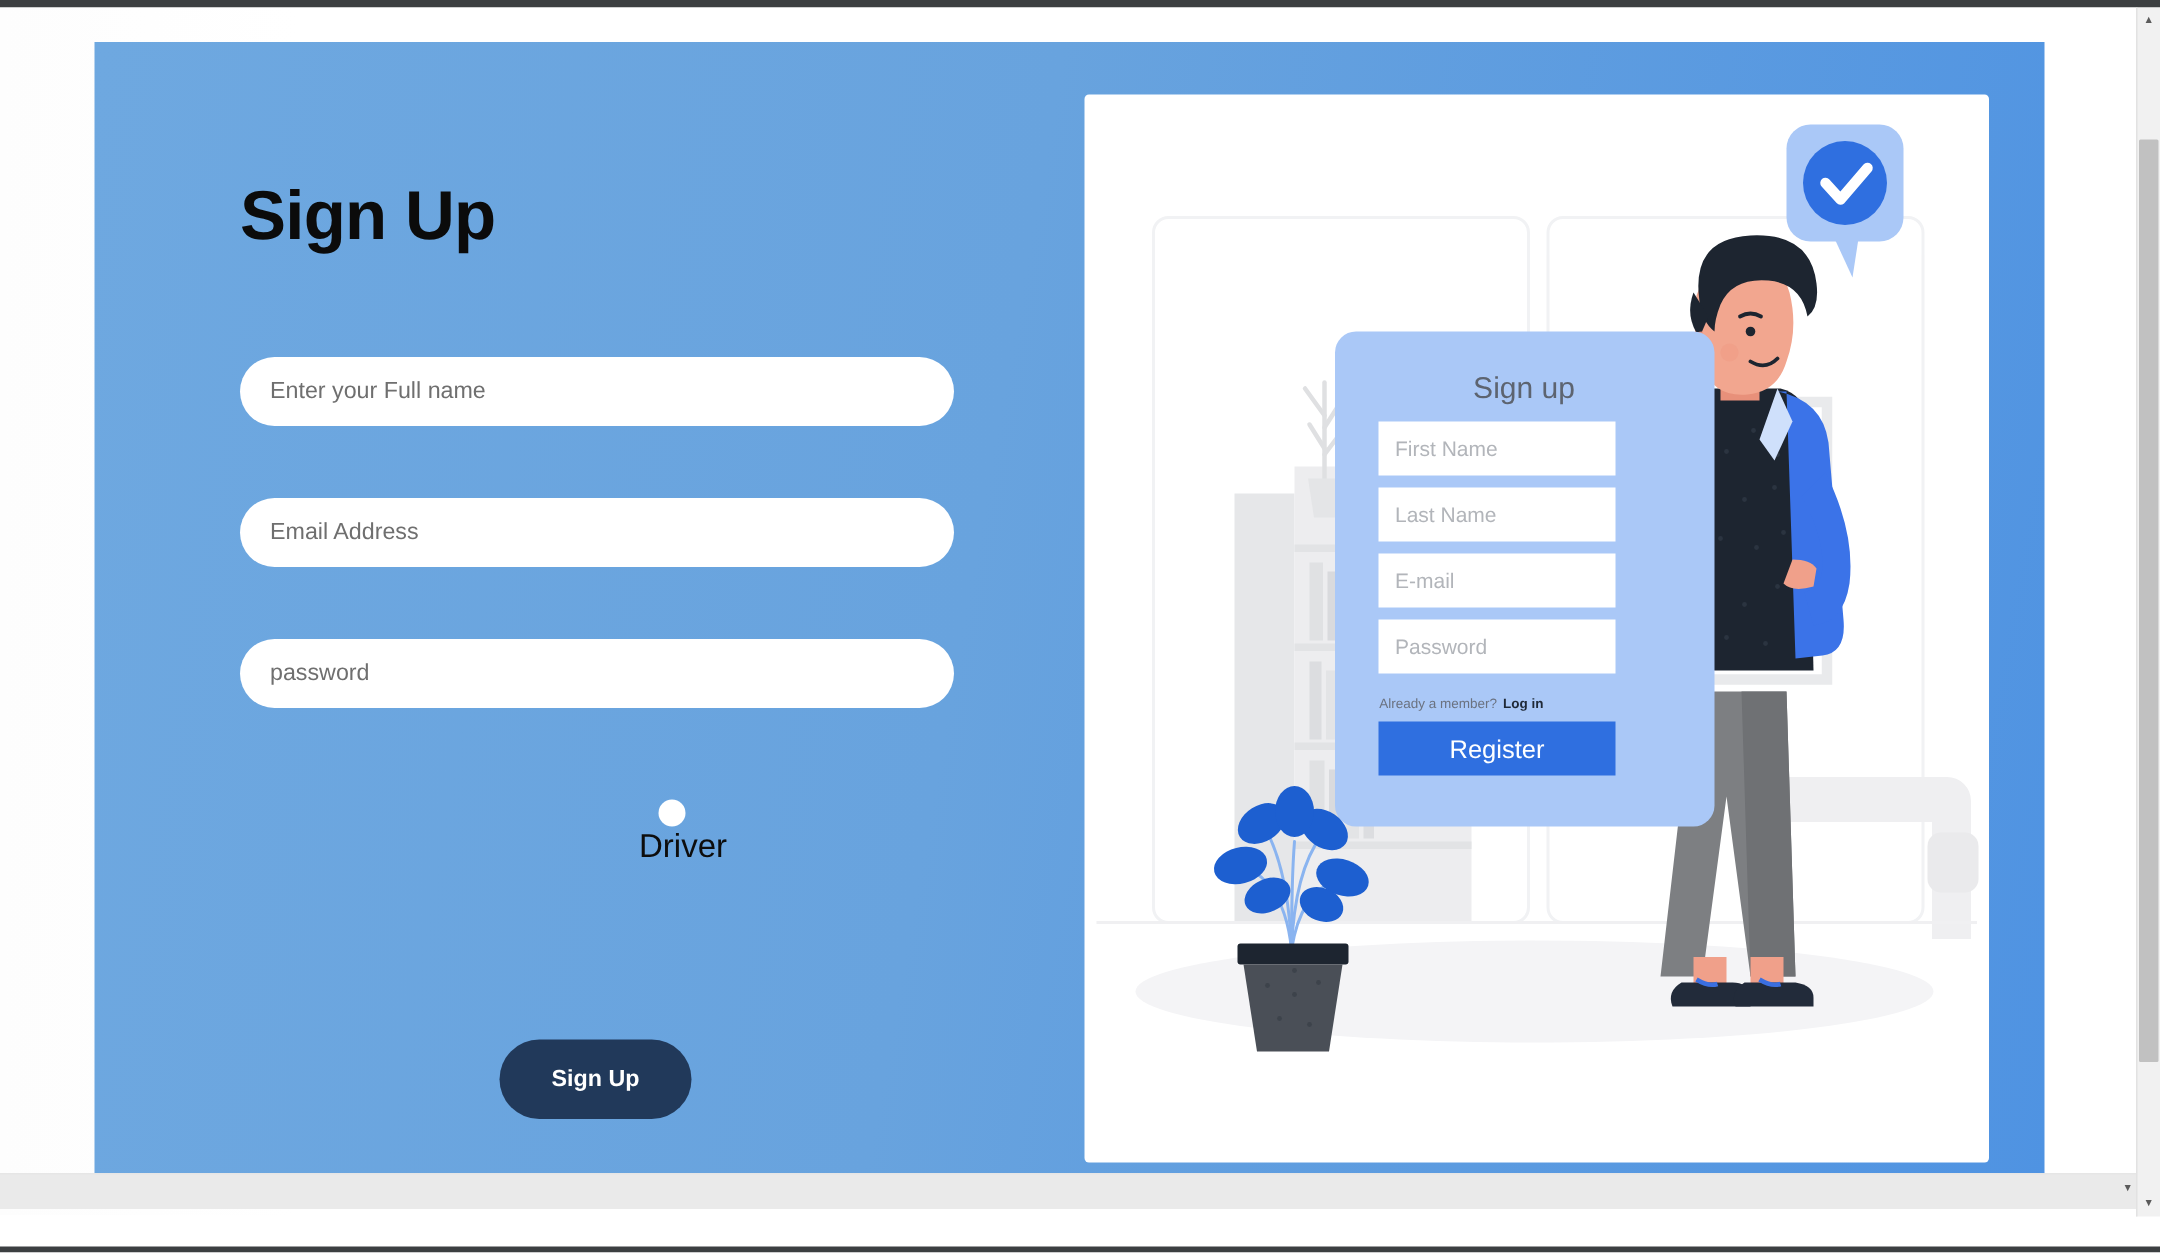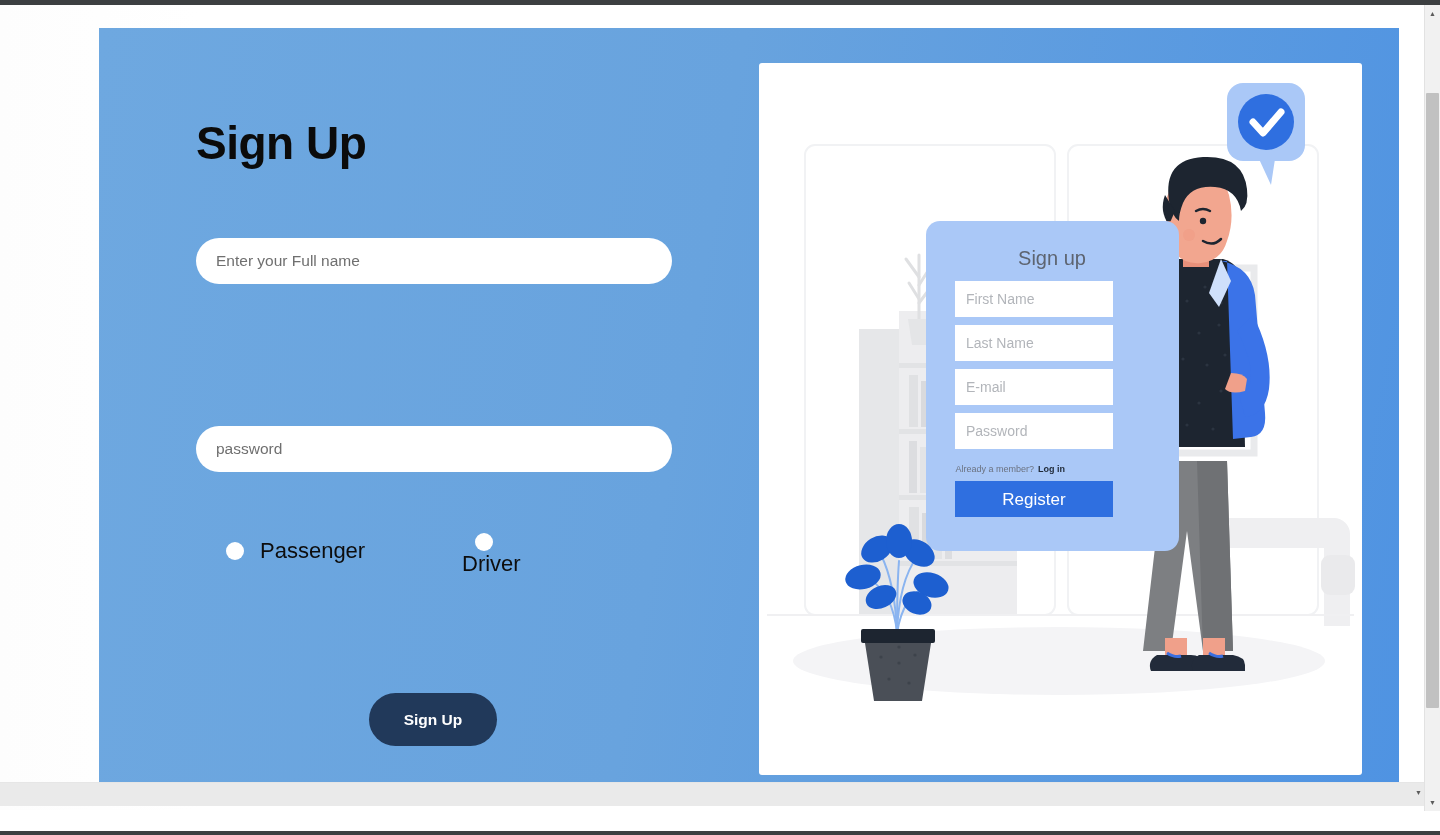--- a/index.html
+++ b/index.html
@@ -72,21 +72,20 @@
     position: absolute; right: 2px; top: 6px;
     color: #5b5b5b; font-size: 7px; line-height: 1;
   }
 
   
   .blue-panel {
     position: absolute;
     left: 63px; top: 23px;
     width: 1300px; height: 775px;
     background: linear-gradient(100deg, #6ea8e0 0%, #68a3de 45%, #4f93e2 100%);
-    margin-left: 36px;
   }
 
   
   .form-col {
     position: absolute;
     left: 97px; top: 0;
     width: 560px; height: 775px;
   }
 
   .page-title {
@@ -181,28 +180,25 @@
   <div class="page-canvas">
 
     <div class="blue-panel">
 
       <div class="form-col">
 
         <div class="page-title">Sign Up</div>
 
         <input class="field fullname" type="text" placeholder="Enter your Full name" style="">
 
+        <input class="field email" type="text" placeholder="Email Address" style="">
 
         <input class="field password" type="text" placeholder="password" style="">
 
         <div class="radio-row">
-          <div class="radio-opt passenger">
-            <span class="radio-dot"></span>
-            <span class="radio-label">Passenger</span>
-          </div>
           <div class="radio-opt driver">
             <span class="radio-dot"></span>
             <span class="radio-label">Driver</span>
           </div>
         </div>
 
 
         <button class="submit-btn">Sign Up</button>
       </div>
 

